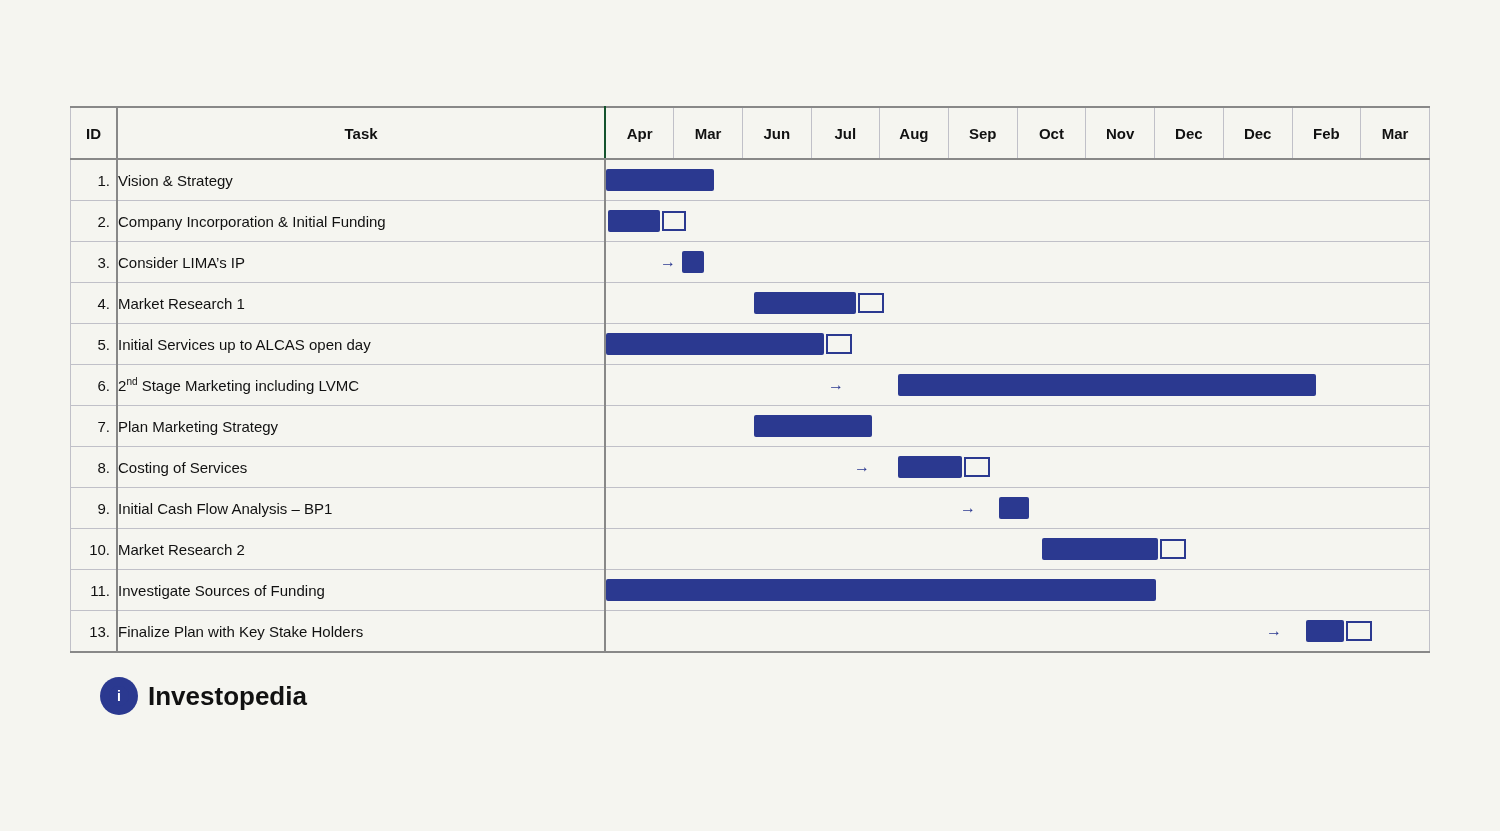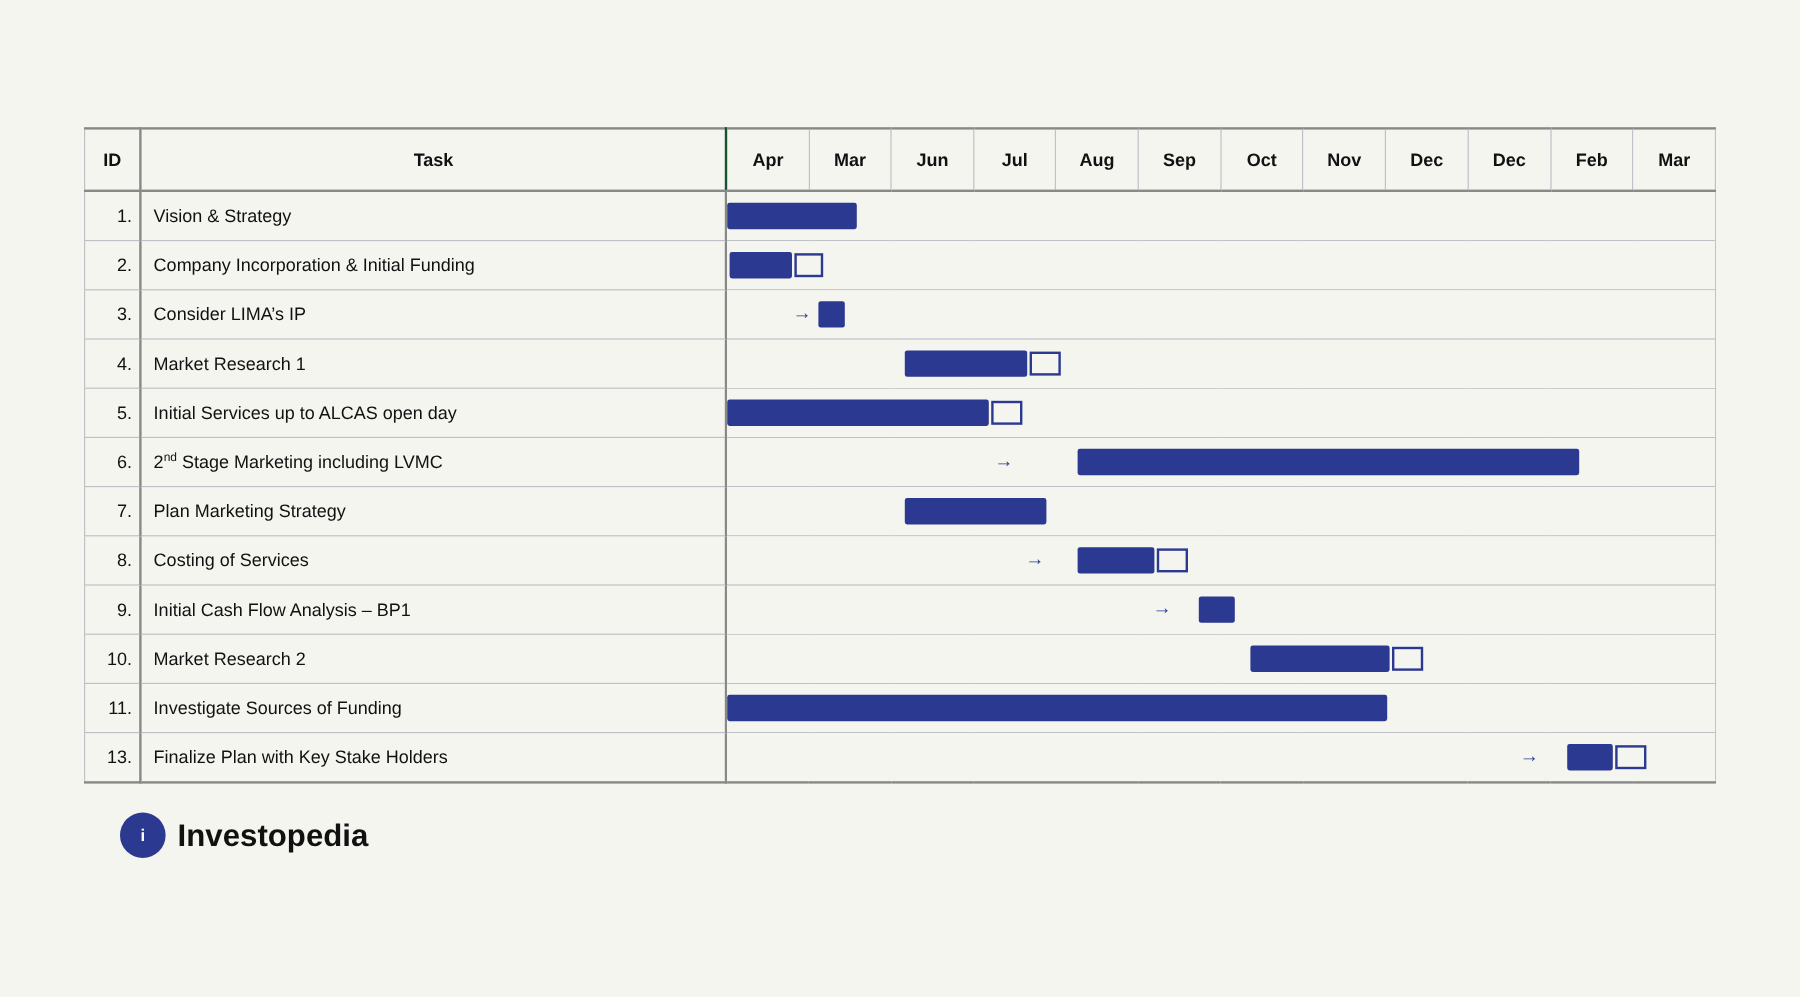--- a/index.html
+++ b/index.html
@@ -63,21 +63,20 @@
     .data-row td.id-cell {
       width: 48px;
       text-align: right;
       padding-right: 6px;
       font-weight: 400;
       border-right: 2px solid #888;
       font-size: 15px;
       vertical-align: middle;
     }
     .data-row td.task-cell {
-      padding-left: 10px;
       font-size: 15px;
       font-weight: 400;
       border-right: 2px solid #888;
       vertical-align: middle;
     }
     .data-row td.gantt-cell {
       position: relative;
       vertical-align: middle;
       padding: 0;
       border-right: 1px solid #c0c0c8;

